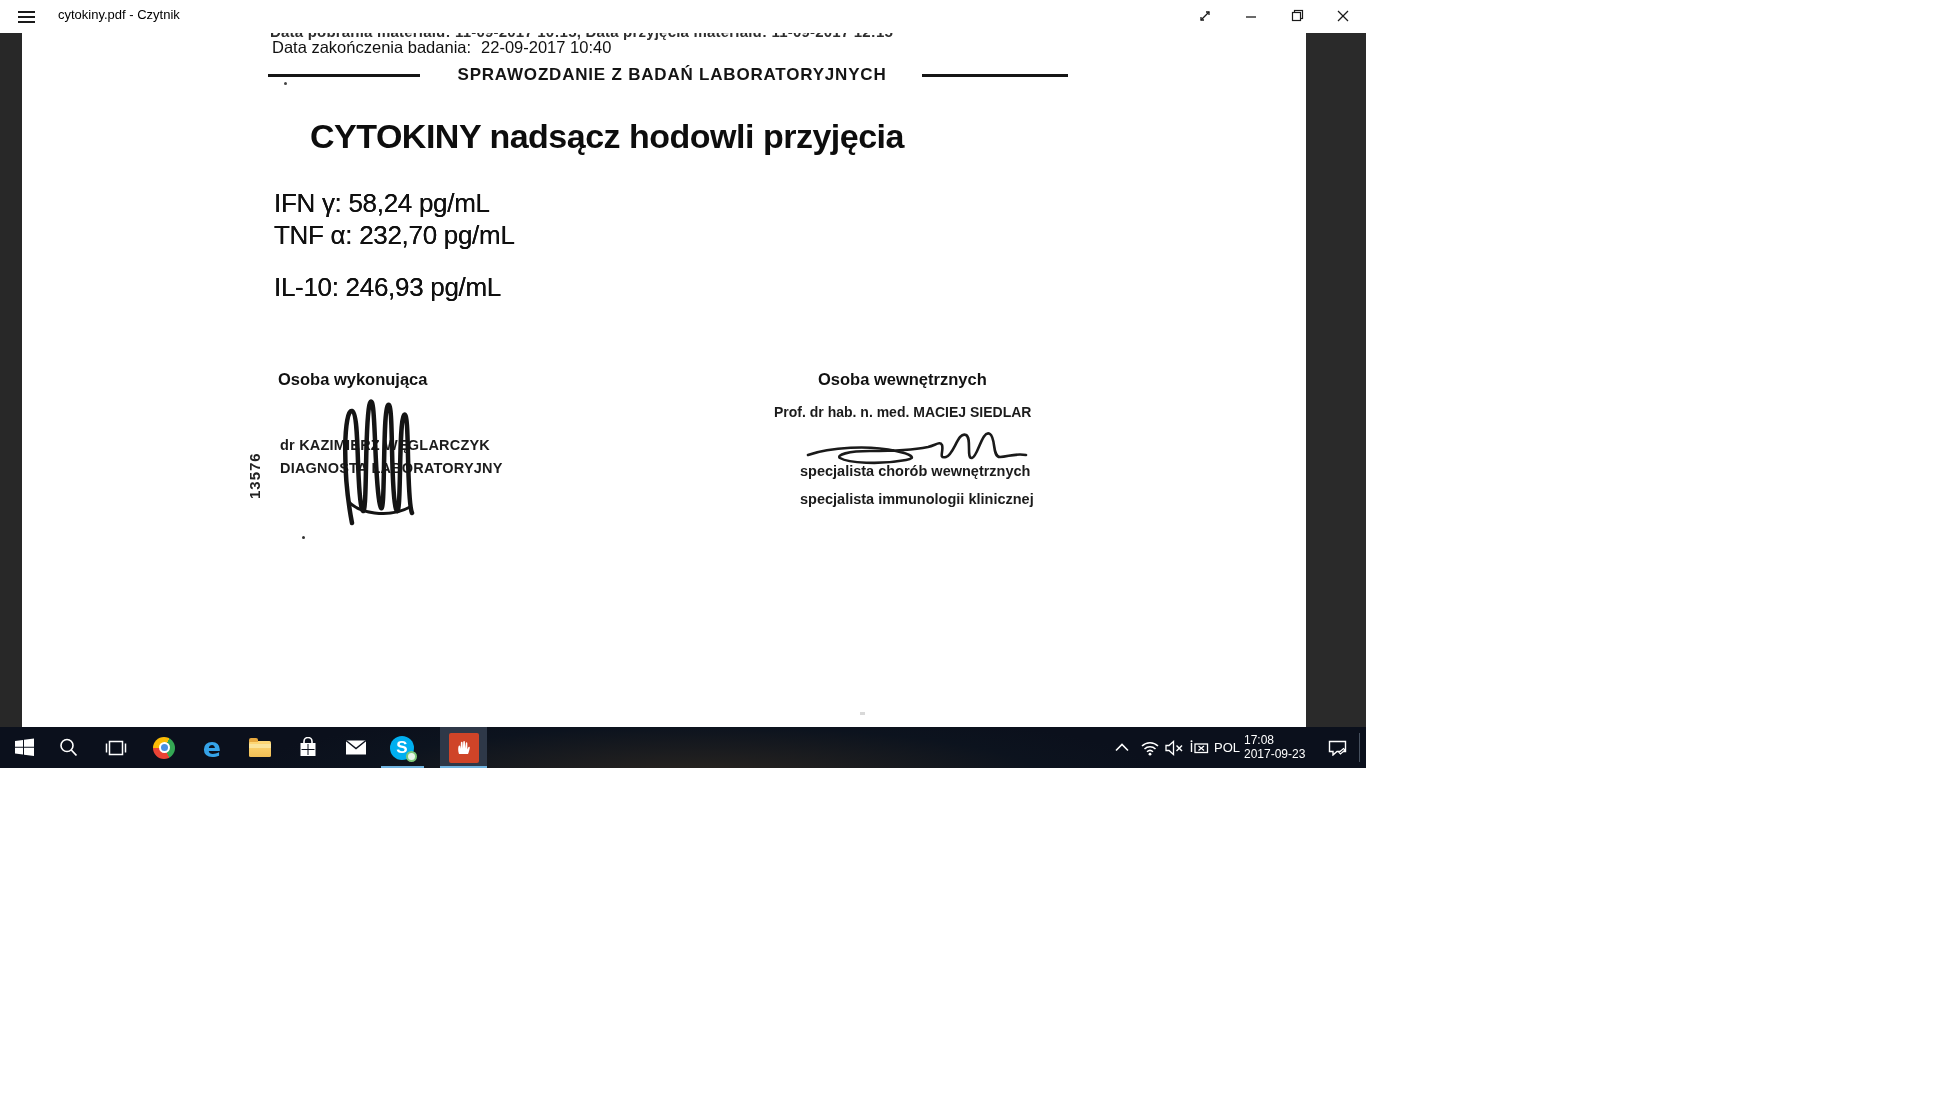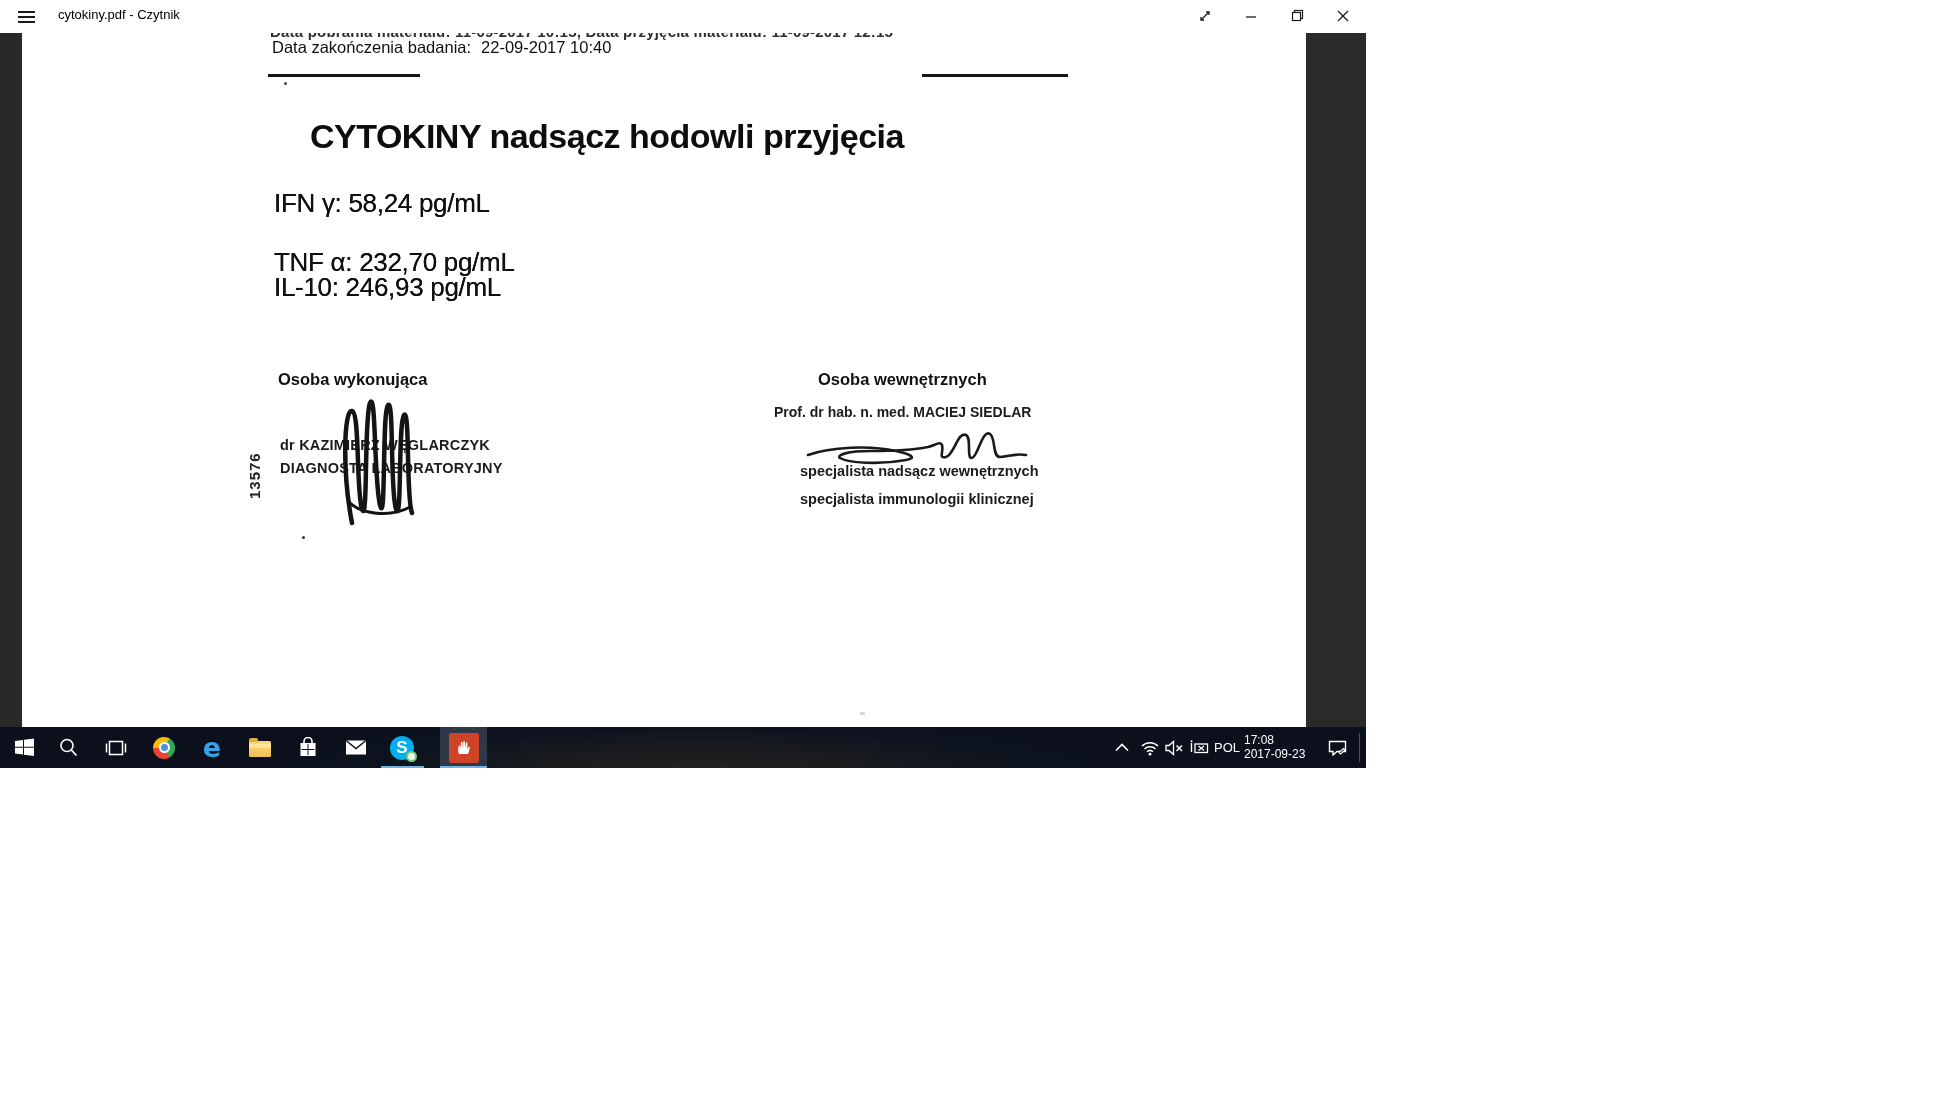--- a/index.html
+++ b/index.html
@@ -31,21 +31,21 @@
   .sep-line.l { left:246px; width:152px; }
   .sep-line.r { left:900px; width:146px; }
   .sep-dot { position:absolute; left:262px; top:49px; width:3px; height:3px; background:#444; border-radius:50%; }
   .report-header { position:absolute; left:424px; top:32px; width:452px; text-align:center; font-size:17px;
                    font-weight:700; letter-spacing:0.8px; white-space:nowrap; color:#141414; }
 
   .doc-title { position:absolute; left:288px; top:84px; font-size:34px; font-weight:700; letter-spacing:-0.5px;
                white-space:nowrap; color:#0d0d0d; }
   .result { position:absolute; left:252px; font-size:26px; letter-spacing:-0.3px; white-space:nowrap; color:#101010;
             text-shadow:0 0 0.6px #101010; }
-  .result.r0 { top:155px; } .result.r1 { top:214px; } .result.r2 { top:239px; } .result.r3 { top:281px; }
+  .result.r0 { top:155px; } .result.r1 { top:187px; } .result.r2 { top:239px; } .result.r3 { top:281px; }
 
   .sig-heading { position:absolute; font-size:16.5px; font-weight:700; color:#111; white-space:nowrap; }
   .h-exec { left:256px; top:337px;text-align:right; }
   .h-auth { left:796px; top:337px; }
 
   .stamp-number { position:absolute; left:224px; top:390px; width:20px; height:105px; font-size:15px; font-weight:700;
                   color:#222; writing-mode:vertical-rl; transform:rotate(180deg); text-align:center; letter-spacing:1px; }
   .stamp-line { position:absolute; left:258px; font-size:14.5px; font-weight:700; white-space:nowrap; color:#1c1c1c;
                 letter-spacing:0.2px; }
   .stamp-line.s1 { top:404px; } .stamp-line.s2 { top:427px; }
@@ -138,20 +138,21 @@
     <div class="strip-right"></div>
 
     <div class="page">
       <div class="clip-line">Data pobrania materiału:  11-09-2017 10:15,   Data przyjęcia materiału:  11-09-2017 12:15</div>
 
       <div class="date-line">
         <span>Data zakończenia badania:</span><span class="val">22-09-2017 10:40</span>
       </div>
 
       <div class="sep-line l"></div>
+      <div class="report-header">SPRAWOZDANIE Z BADAŃ LABORATORYJNYCH</div>
       <div class="sep-line r"></div>
       <div class="sep-dot"></div>
 
       <div class="doc-title">CYTOKINY nadsącz hodowli przyjęcia</div>
 
       <div class="result r0">IFN γ: 58,24 pg/mL</div>
       <div class="result r1">TNF α: 232,70 pg/mL</div>
       <div class="result r2">IL-10: 246,93 pg/mL</div>
 
       <div class="sig-heading h-exec">Osoba wykonująca</div>
@@ -165,21 +166,21 @@
         <path d="M34,142 C24,90 26,28 34,30 C42,32 38,110 44,128 C50,146 46,36 52,22 C58,8 56,100 62,124 C68,148 64,30 70,24 C76,18 72,110 78,128 C84,146 80,42 86,34 C92,26 88,118 94,132" fill="none" stroke="#141414" stroke-width="4.5" stroke-linecap="round"></path>
         <path d="M30,120 C40,132 70,138 92,126" fill="none" stroke="#141414" stroke-width="3"></path>
       </svg>
 
       <div class="auth-name">Prof. dr hab. n. med. MACIEJ SIEDLAR</div>
 
       <svg class="sig-scribble-right" width="240" height="50" viewBox="0 0 240 50">
         <path d="M8,30 C30,22 70,20 96,26 C110,29 118,33 106,35 C80,40 48,38 40,33 C36,30 48,26 70,26 C100,26 118,24 128,22 C136,20 140,16 142,20 C144,26 138,34 146,32 C154,30 158,6 166,10 C172,13 166,34 172,33 C178,32 182,4 190,9 C196,13 192,32 200,32 C208,32 214,28 226,30" fill="none" stroke="#1a1a1a" stroke-width="2.6" stroke-linecap="round"></path>
       </svg>
 
-      <div class="auth-title t1">specjalista nadsącz wewnętrznych</div>
+      <div class="auth-title t1">specjalista chorób wewnętrznych</div>
       <div class="auth-title t2">specjalista immunologii klinicznej</div>
 
       <div class="page-dot"></div>
       <div class="faint-mark"></div>
     </div>
   </div>
 
   <div class="taskbar">
     <div class="tb-glow"></div>
 

